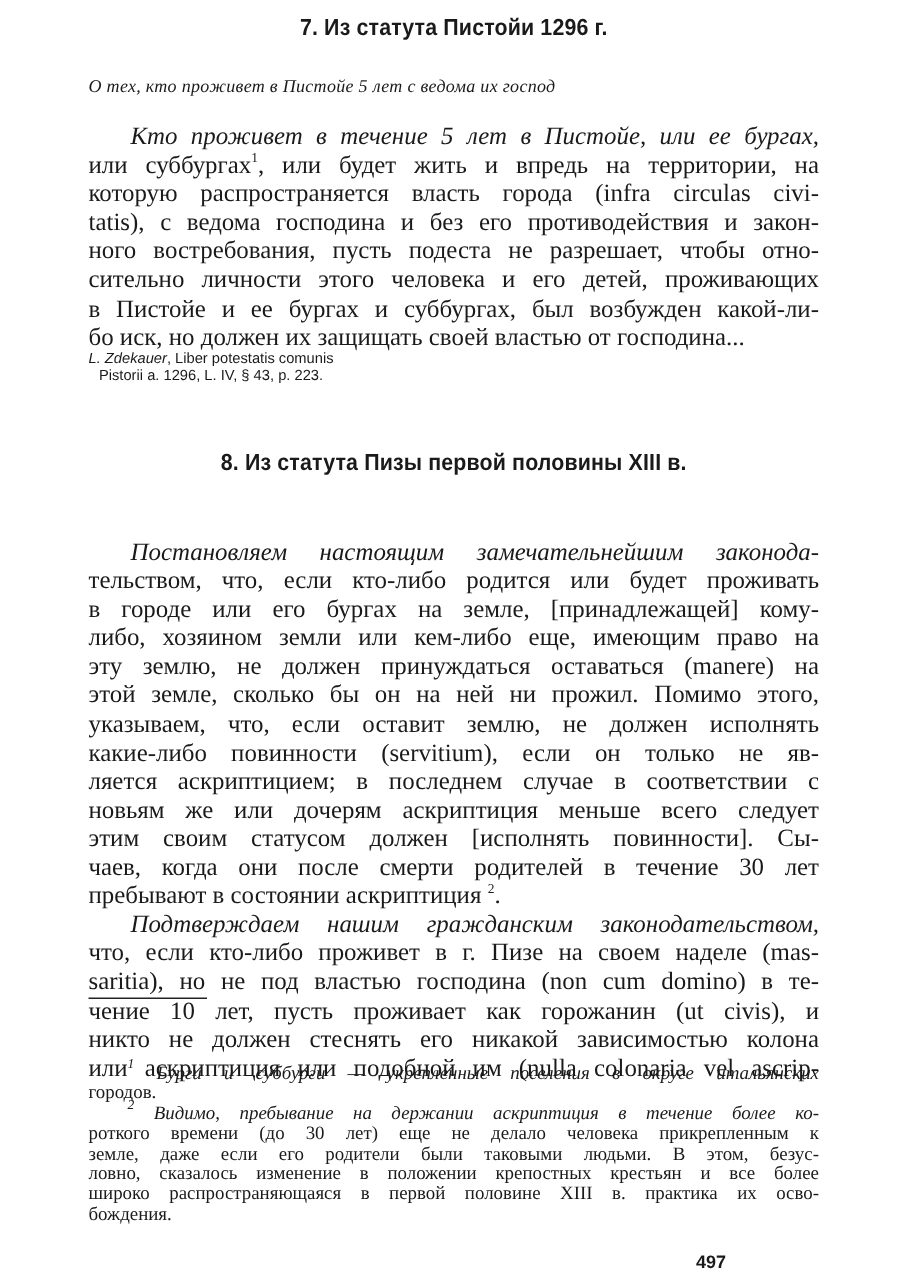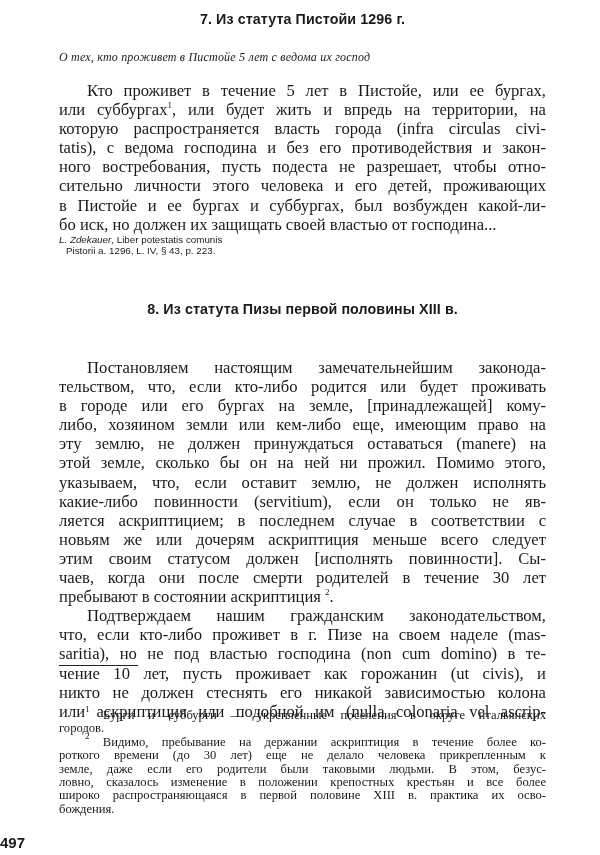--- a/index.html
+++ b/index.html
@@ -5,33 +5,33 @@
   html, body { margin: 0; padding: 0; background: #ffffff; }
   body { width: 600px; height: 855px; overflow: hidden; position: relative;
          font-family: "Liberation Serif", "DejaVu Serif", serif; color: #1a1a1a; }
   .page { position: absolute; left: 59px; top: 0; width: 487px; }
   .h { text-align: center; font-family: "Liberation Sans", "DejaVu Sans", sans-serif;
        font-weight: bold; font-size: 15.5px; letter-spacing: 0.1px; transform: scaleX(0.92); }
   .sub { text-align: left; font-style: italic; font-size: 12px; letter-spacing: 0.2px; }
   .line { display: block; font-size: 16.6px; line-height: 19.1px; height: 19.1px;
           white-space: nowrap; text-align: justify; text-align-last: justify; }
   .line.last { text-align-last: left; }
-  .indent { padding-left: 28px; }
+  .indent { padding-left: 28px; font-style: italic; }
   .src { font-family: "Liberation Sans", "DejaVu Sans", sans-serif; font-size: 9.8px;
          line-height: 11px; text-align: center; }
   .src i { font-style: italic; }
   sup { font-size: 9px; line-height: 0; vertical-align: 7px; }
   .rule { position: absolute; left: 59px; top: 665px; width: 79px; height: 0;
           border-top: 1px solid #222; }
   .fn { font-size: 12.6px; line-height: 13.4px; height: 13.4px; white-space: nowrap;
         text-align: justify; text-align-last: justify; display: block; }
   .fn.last { text-align-last: left; }
   .fn.indent { padding-left: 26px; }
-  .pno { position: absolute; left: 0; width: 484px; top: 834px; text-align: left;
-         font-family: "Liberation Sans", "DejaVu Sans", sans-serif; font-weight: bold; font-size: 15px; }
+  .pno { position: absolute; left: 0; width: 484px; top: 834px; text-align: right;
+         font-family: "Liberation Sans", "DejaVu Sans", sans-serif; font-weight: bold; font-size: 12px; }
 </style>
 </head>
 <body>
 
 <div class="page">
   <div class="h" style="position:absolute; top:10px; left:0; width:487px;">7. Из статута Пистойи 1296 г.</div>
   <div class="sub" style="position:absolute; top:50px; left:0; width:487px;">О тех, кто проживет в Пистойе 5 лет с ведома их господ</div>
 
   <div style="position:absolute; top:81px; left:0; width:487px;">
     <span class="line indent">Кто проживет в течение 5 лет в Пистойе, или ее бургах,</span>

